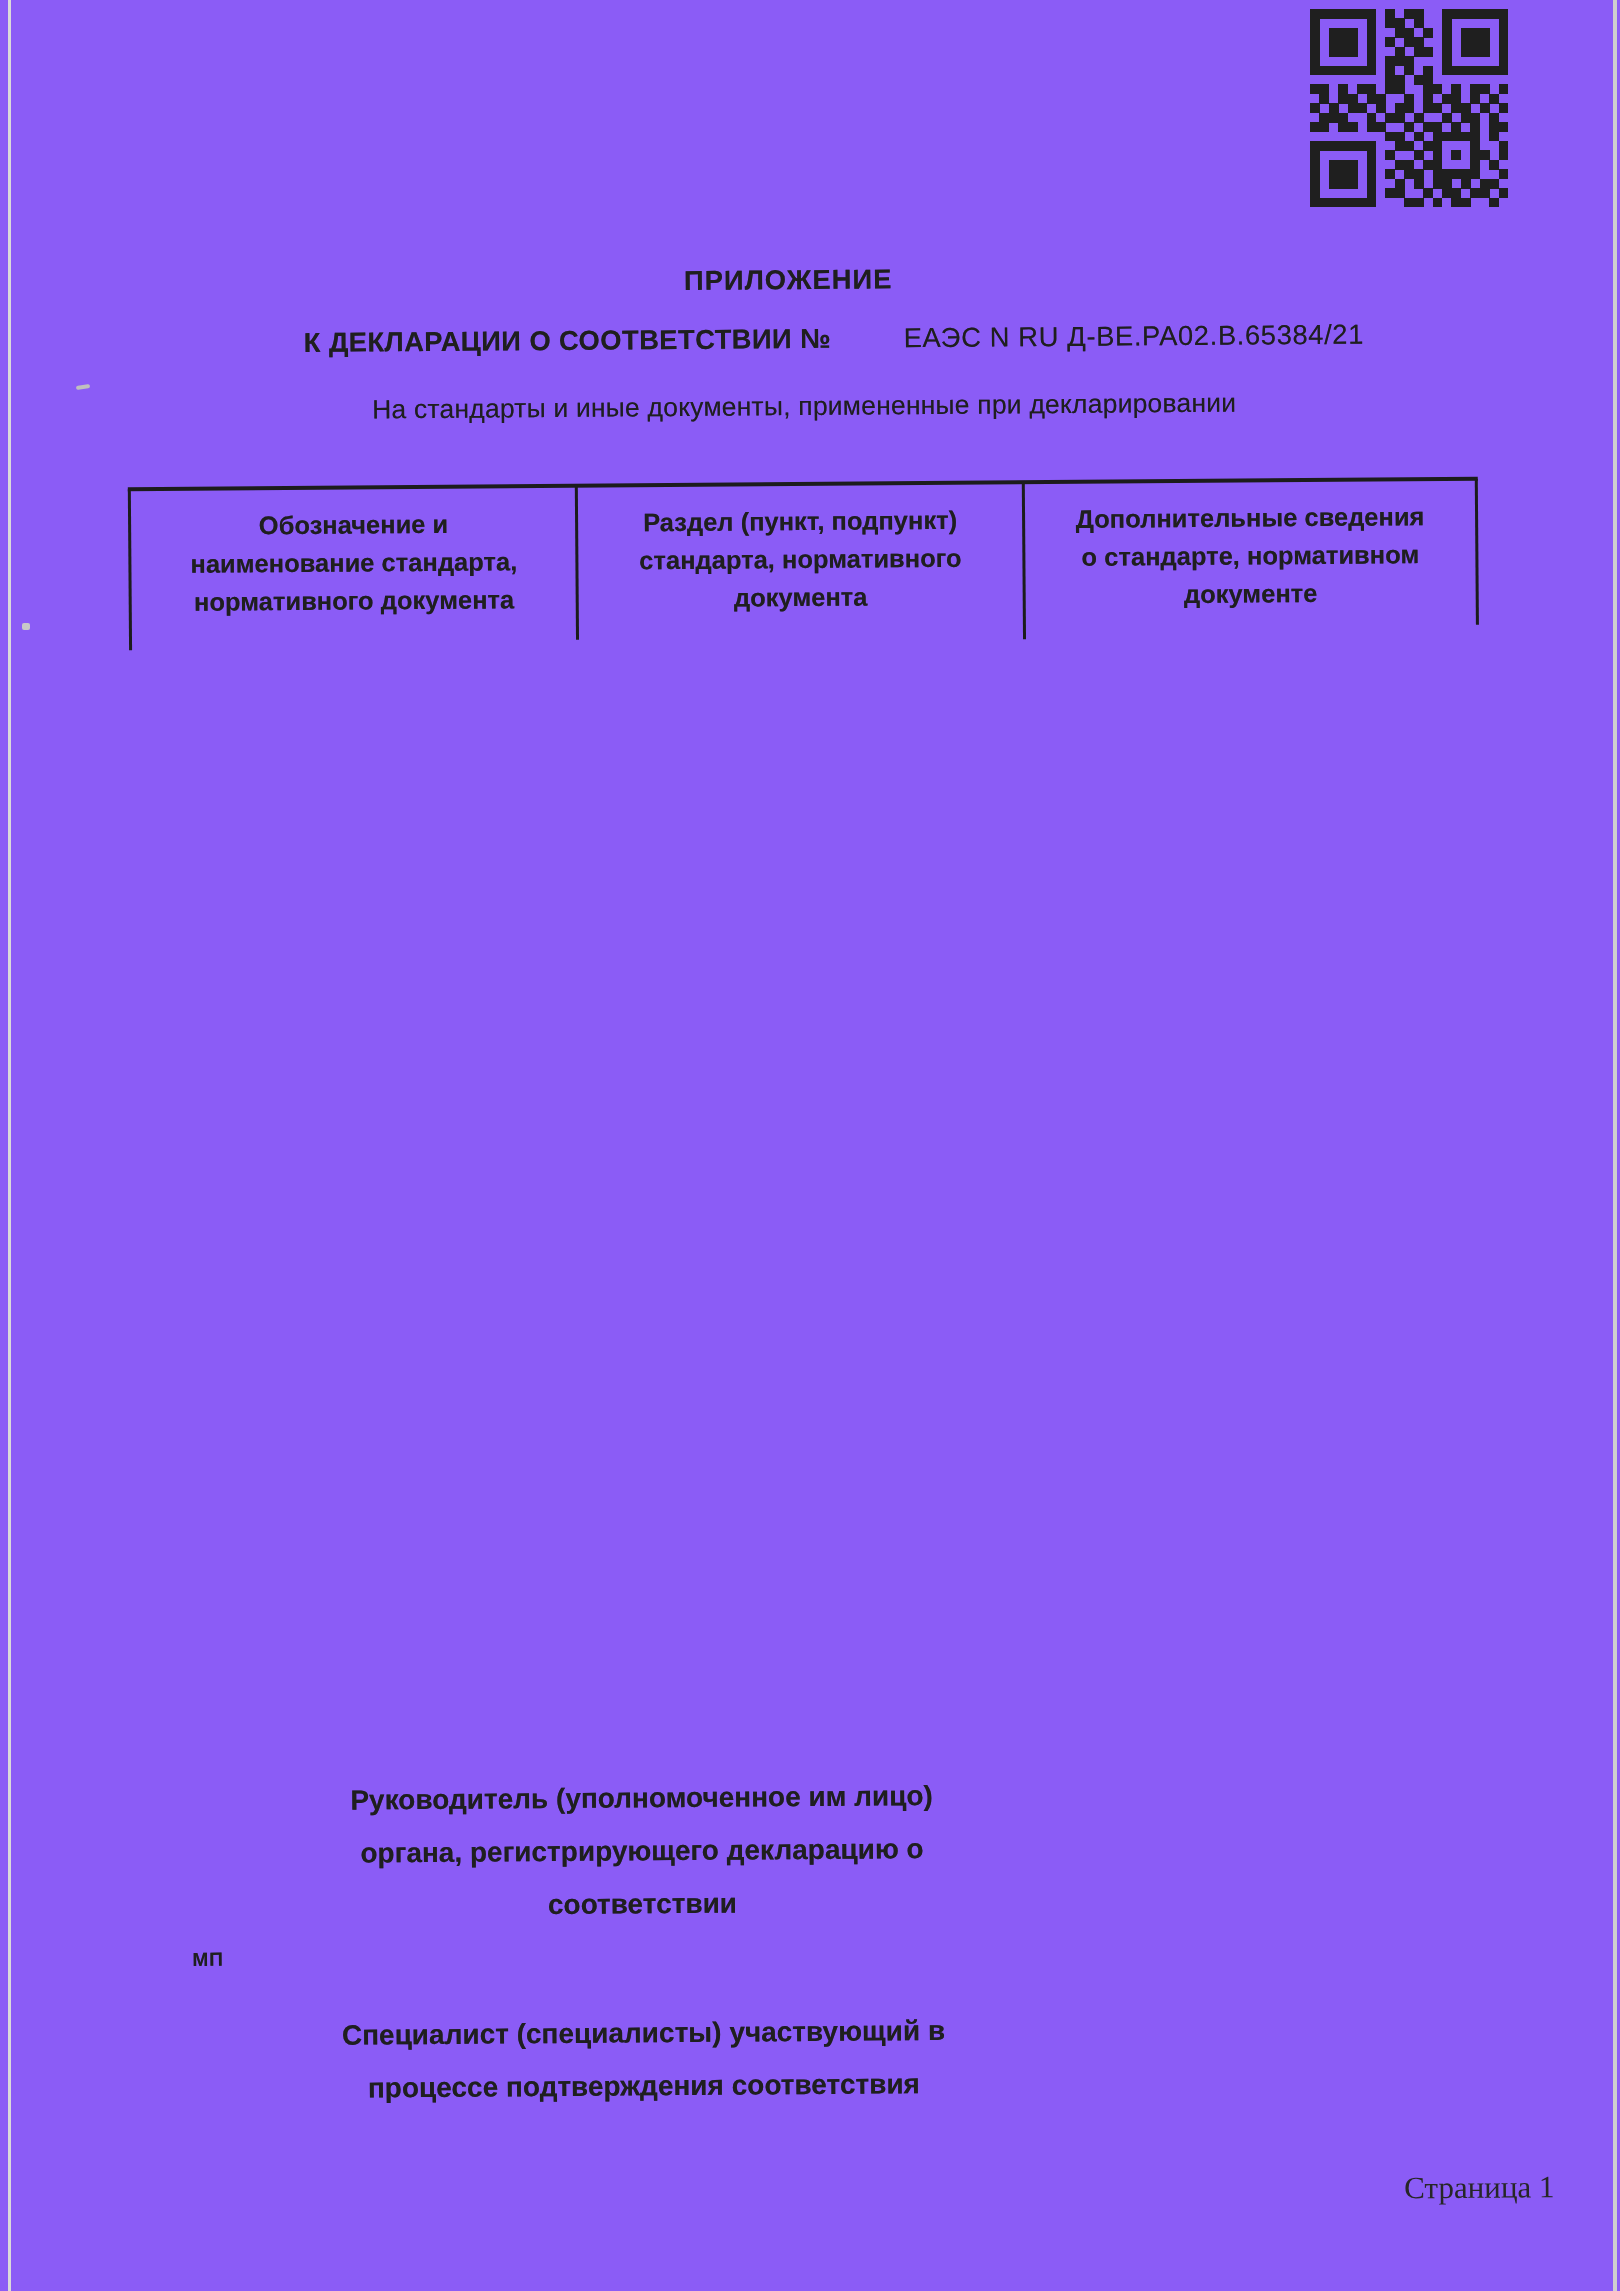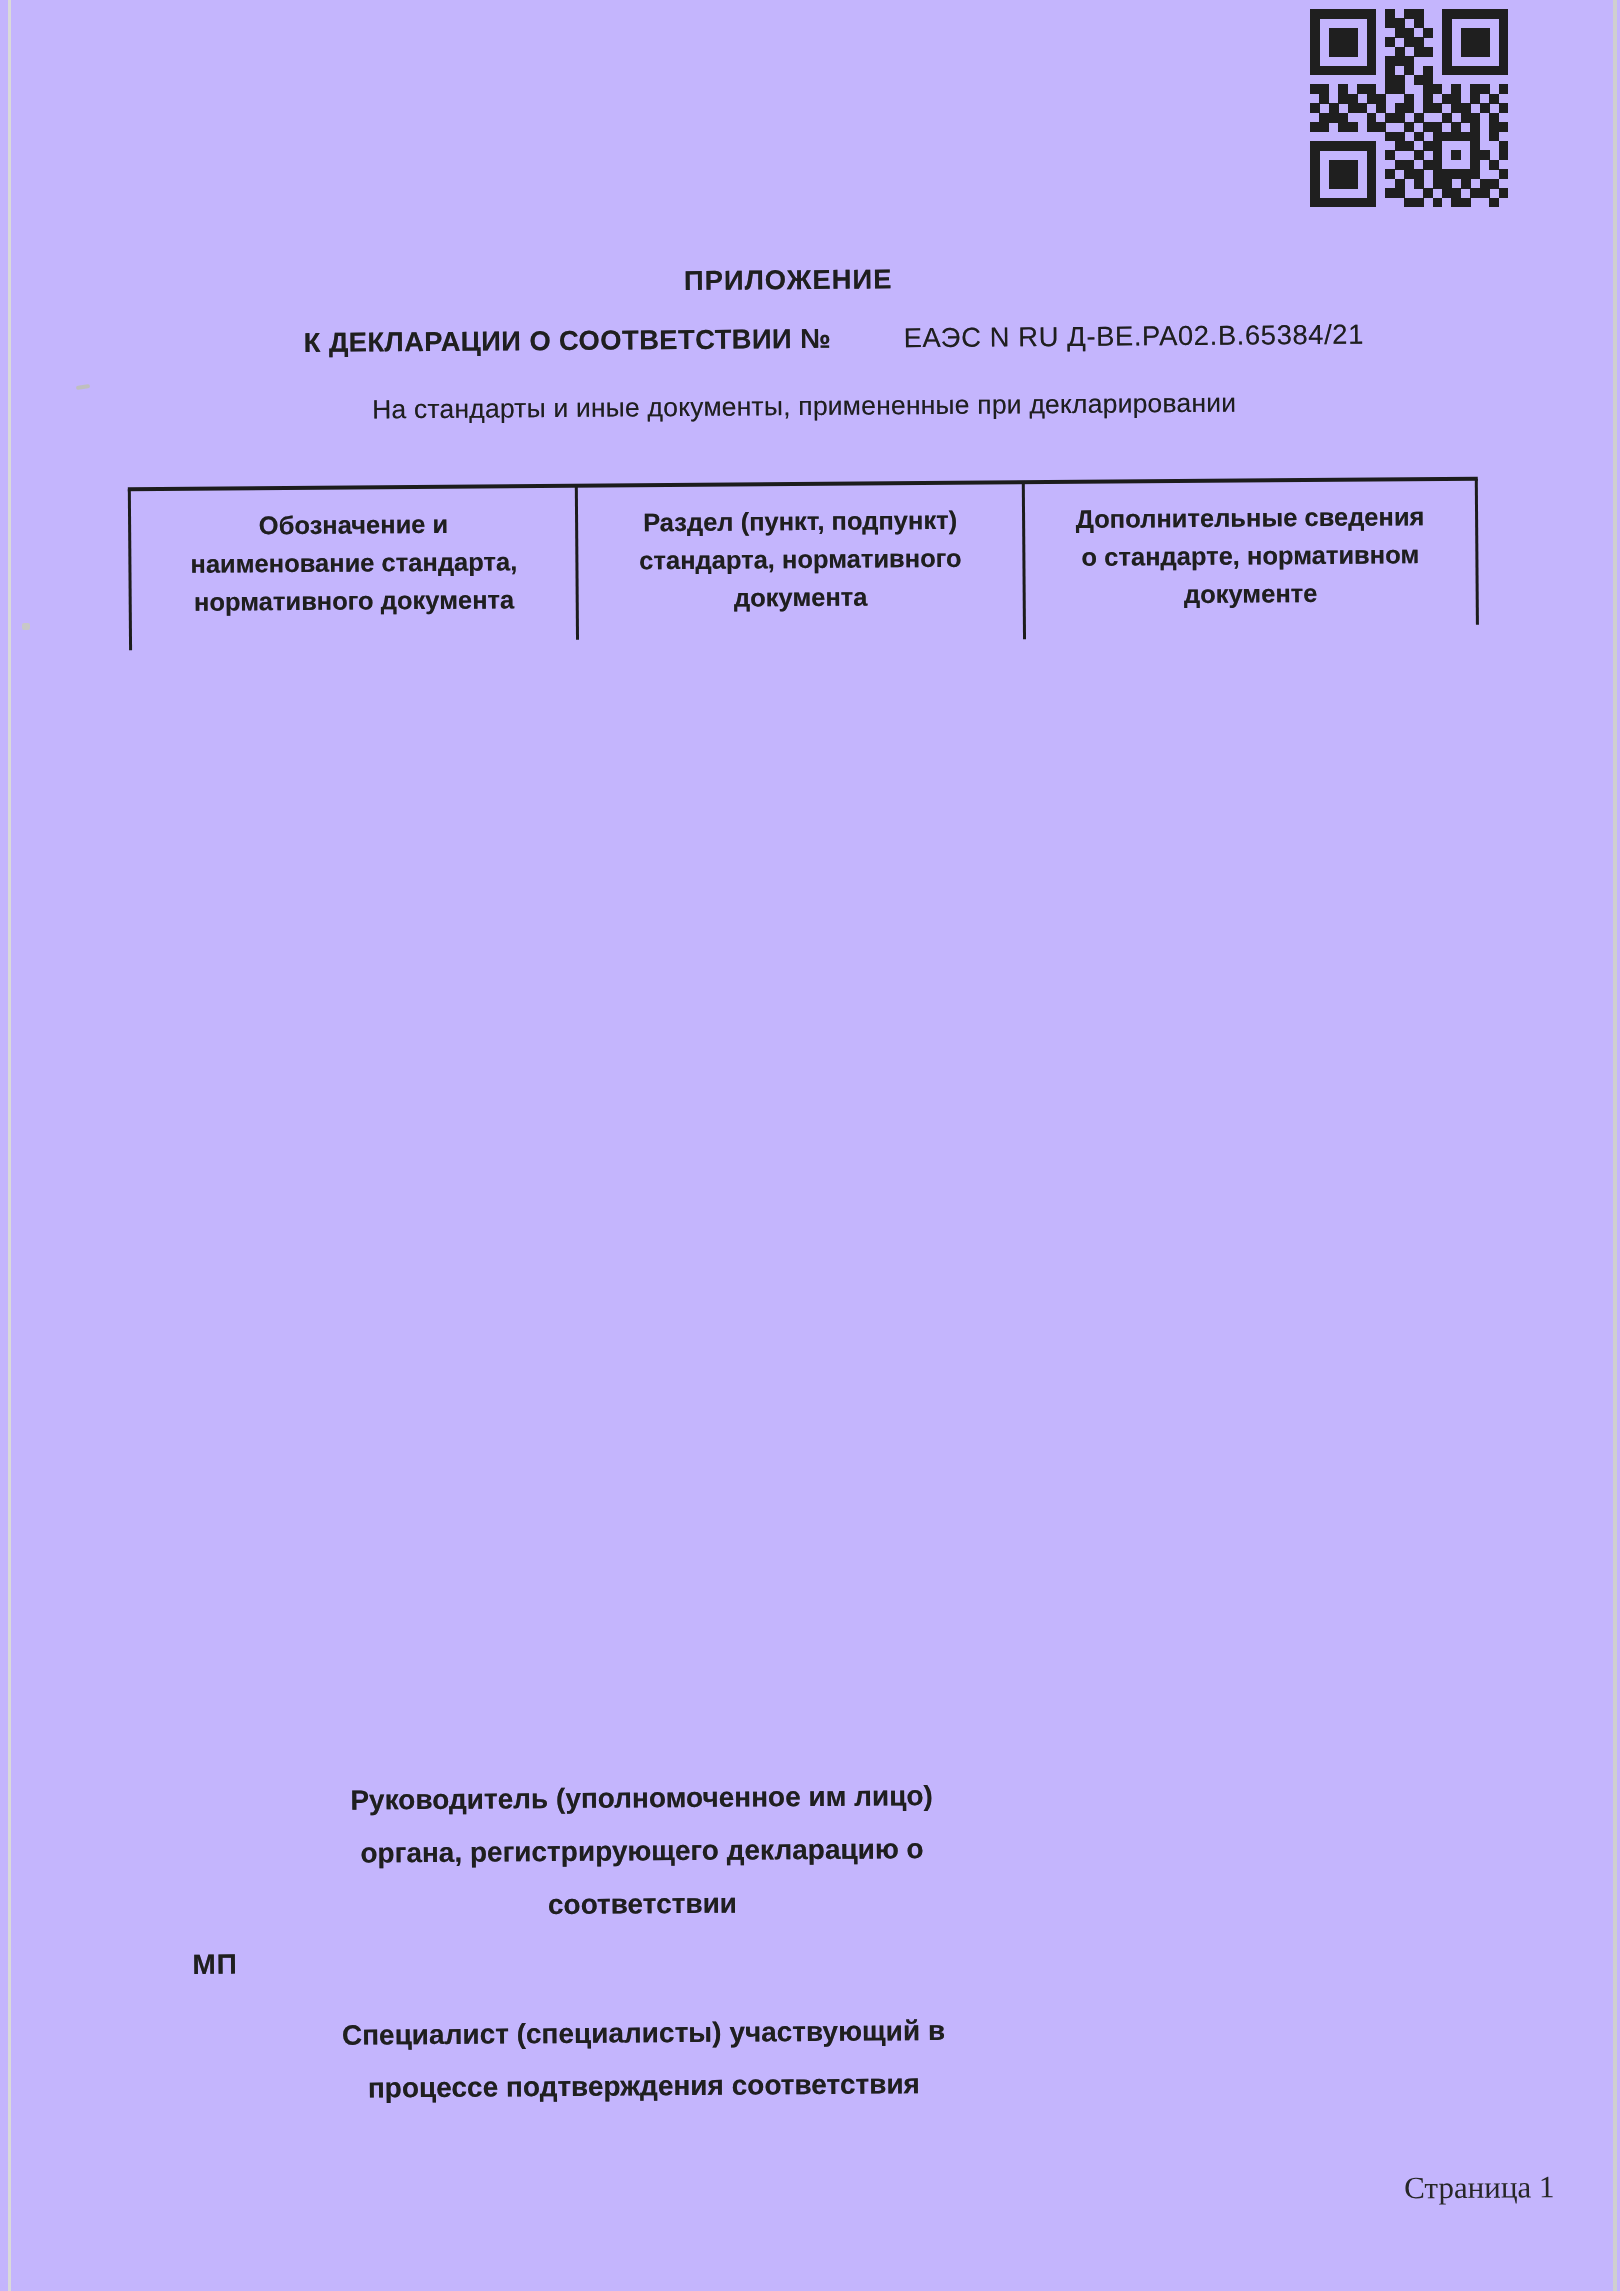--- a/index.html
+++ b/index.html
@@ -1,19 +1,19 @@
 <!DOCTYPE html>
 <html lang="ru"><head>
 <meta charset="utf-8">
 <style>
   html,body{margin:0;padding:0;background:#e9e9e9;}
   .sheet{
     position:relative;
     width:1620px;height:2292px;
-    background:#c4b5fd;
+    background:#8b5cf6;
     overflow:hidden;
     font-family:"Liberation Sans", sans-serif;
     color:#1f1f1f;
   }
   
   .scan-skew{
     position:absolute;inset:0;
     transform:rotate(-0.45deg);
     transform-origin:810px 1146px;
   }
@@ -51,21 +51,21 @@
   .th-c1{left:5.9px;width:439px;}
   .th-c2{left:452px;width:440px;}
   .th-c3{left:899px;width:446px;}
 
   .sign-head{
     position:absolute;left:314px;top:1770px;width:645px;
     font-size:28px;font-weight:bold;line-height:53px;text-align:center;
   }
   .stamp{
     position:absolute;left:186px;top:1944px;
-    font-size:28px;font-weight:bold;letter-spacing:1px;
+    font-size:19px;font-weight:bold;letter-spacing:1px;
   }
   .sign-spec{
     position:absolute;left:314px;top:2005px;width:645px;
     font-size:28px;font-weight:bold;line-height:53px;text-align:center;
   }
   .page-num{
     position:absolute;left:1396px;top:2175px;
     font-family:"Liberation Serif", serif;
     font-size:31px;color:#272727;white-space:nowrap;
   }

